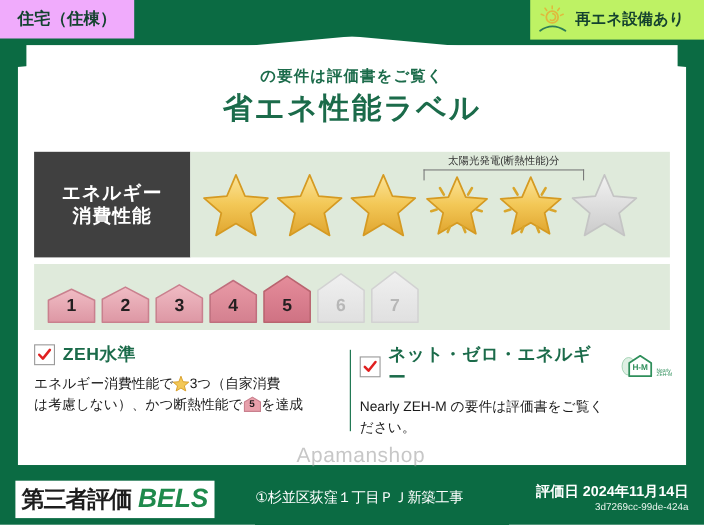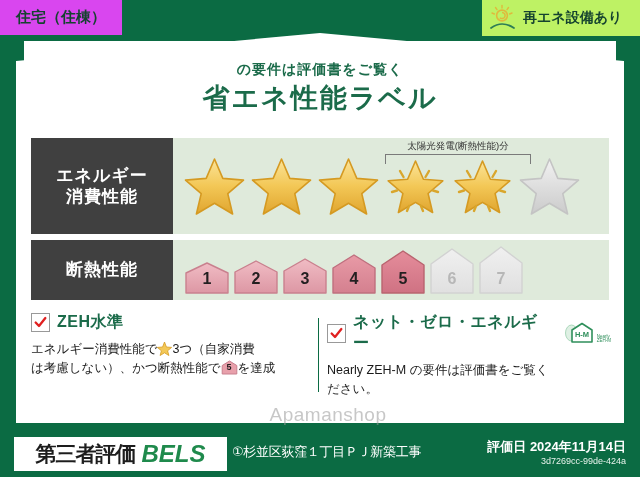--- a/index.html
+++ b/index.html
@@ -5,21 +5,21 @@
   html,body{margin:0;padding:0;}
   body{
     width:640px;height:477px;overflow:hidden;
     font-family:"Liberation Sans","DejaVu Sans",sans-serif;
     background:#ffffff;
   }
   .label-root{position:relative;width:640px;height:477px;background:#0b6b43;overflow:hidden;}
 
   
   .badge-left{
-    position:absolute;left:0;top:0;width:122px;height:35px;background:#d946ef;
+    position:absolute;left:0;top:0;width:122px;height:35px;background:#f0abfc;
     display:flex;align-items:center;justify-content:center;
     font-size:15px;font-weight:bold;color:#15432f;letter-spacing:0px;
   }
   .badge-right{
     position:absolute;right:0;top:0;width:158px;height:36px;background:#bef264;
     display:flex;align-items:center;gap:5px;padding-left:6px;box-sizing:border-box;
   }
   .badge-right .txt{font-size:14px;font-weight:bold;color:#15432f;}
   .sun-ico{width:30px;height:28px;flex:0 0 30px;}
 
@@ -102,21 +102,21 @@
 
   
   .watermark{
     position:absolute;left:16px;right:0;top:404px;text-align:center;
     font-size:19px;color:#9a9a9a;opacity:.55;letter-spacing:0.5px;
   }
 
   
   .footer{position:absolute;left:0;bottom:0;width:640px;height:47px;background:#0b6b43;}
   .bels{
-    position:absolute;left:14px;top:7px;width:213px;height:34px;background:#fff;
+    position:absolute;left:14px;top:7px;width:181px;height:34px;background:#fff;
     display:flex;align-items:center;justify-content:center;gap:6px;
   }
   .bels .jp{font-size:21px;font-weight:bold;color:#1d1d1d;letter-spacing:-1px;}
   .bels .en{font-size:24px;font-weight:bold;color:#1f8a4c;letter-spacing:0px;font-style:italic;}
   .proj{
     position:absolute;left:232px;top:13px;font-size:13px;font-weight:normal;color:#ffffff;
     white-space:nowrap;letter-spacing:-0.3px;
   }
   .eval-date{
     position:absolute;right:14px;top:8px;font-size:13px;font-weight:bold;color:#ffffff;
@@ -233,23 +233,20 @@
               </defs>
             <path d="M33.5 5 L41.8 24.4 L62.5 26.1 L46.8 39.7 L51.6 60 L33.5 49.2 L15.4 60 L20.2 39.7 L4.5 26.1 L25.2 24.4 Z" fill="url(#gr1)" stroke="#c4c4c4" stroke-width="1.6" stroke-linejoin="round"></path>
           </svg>
         </span>
 
       </div>
     </div>
   </div>
 
   <div class="row row-ins">
-    <div class="row-label">
-      <span>断熱性能</span>
-    </div>
     <div class="row-body">
       <div class="houses">
 
         <span class="house on">
           <svg viewBox="0 0 48 34" width="48" height="34">
             <defs>
                 <linearGradient id="hp1" x1="0" y1="0" x2="0" y2="1">
               <stop offset="0%" stop-color="#f0bcc4"></stop>
                   <stop offset="100%" stop-color="#dd97a4"></stop>
             </linearGradient>

